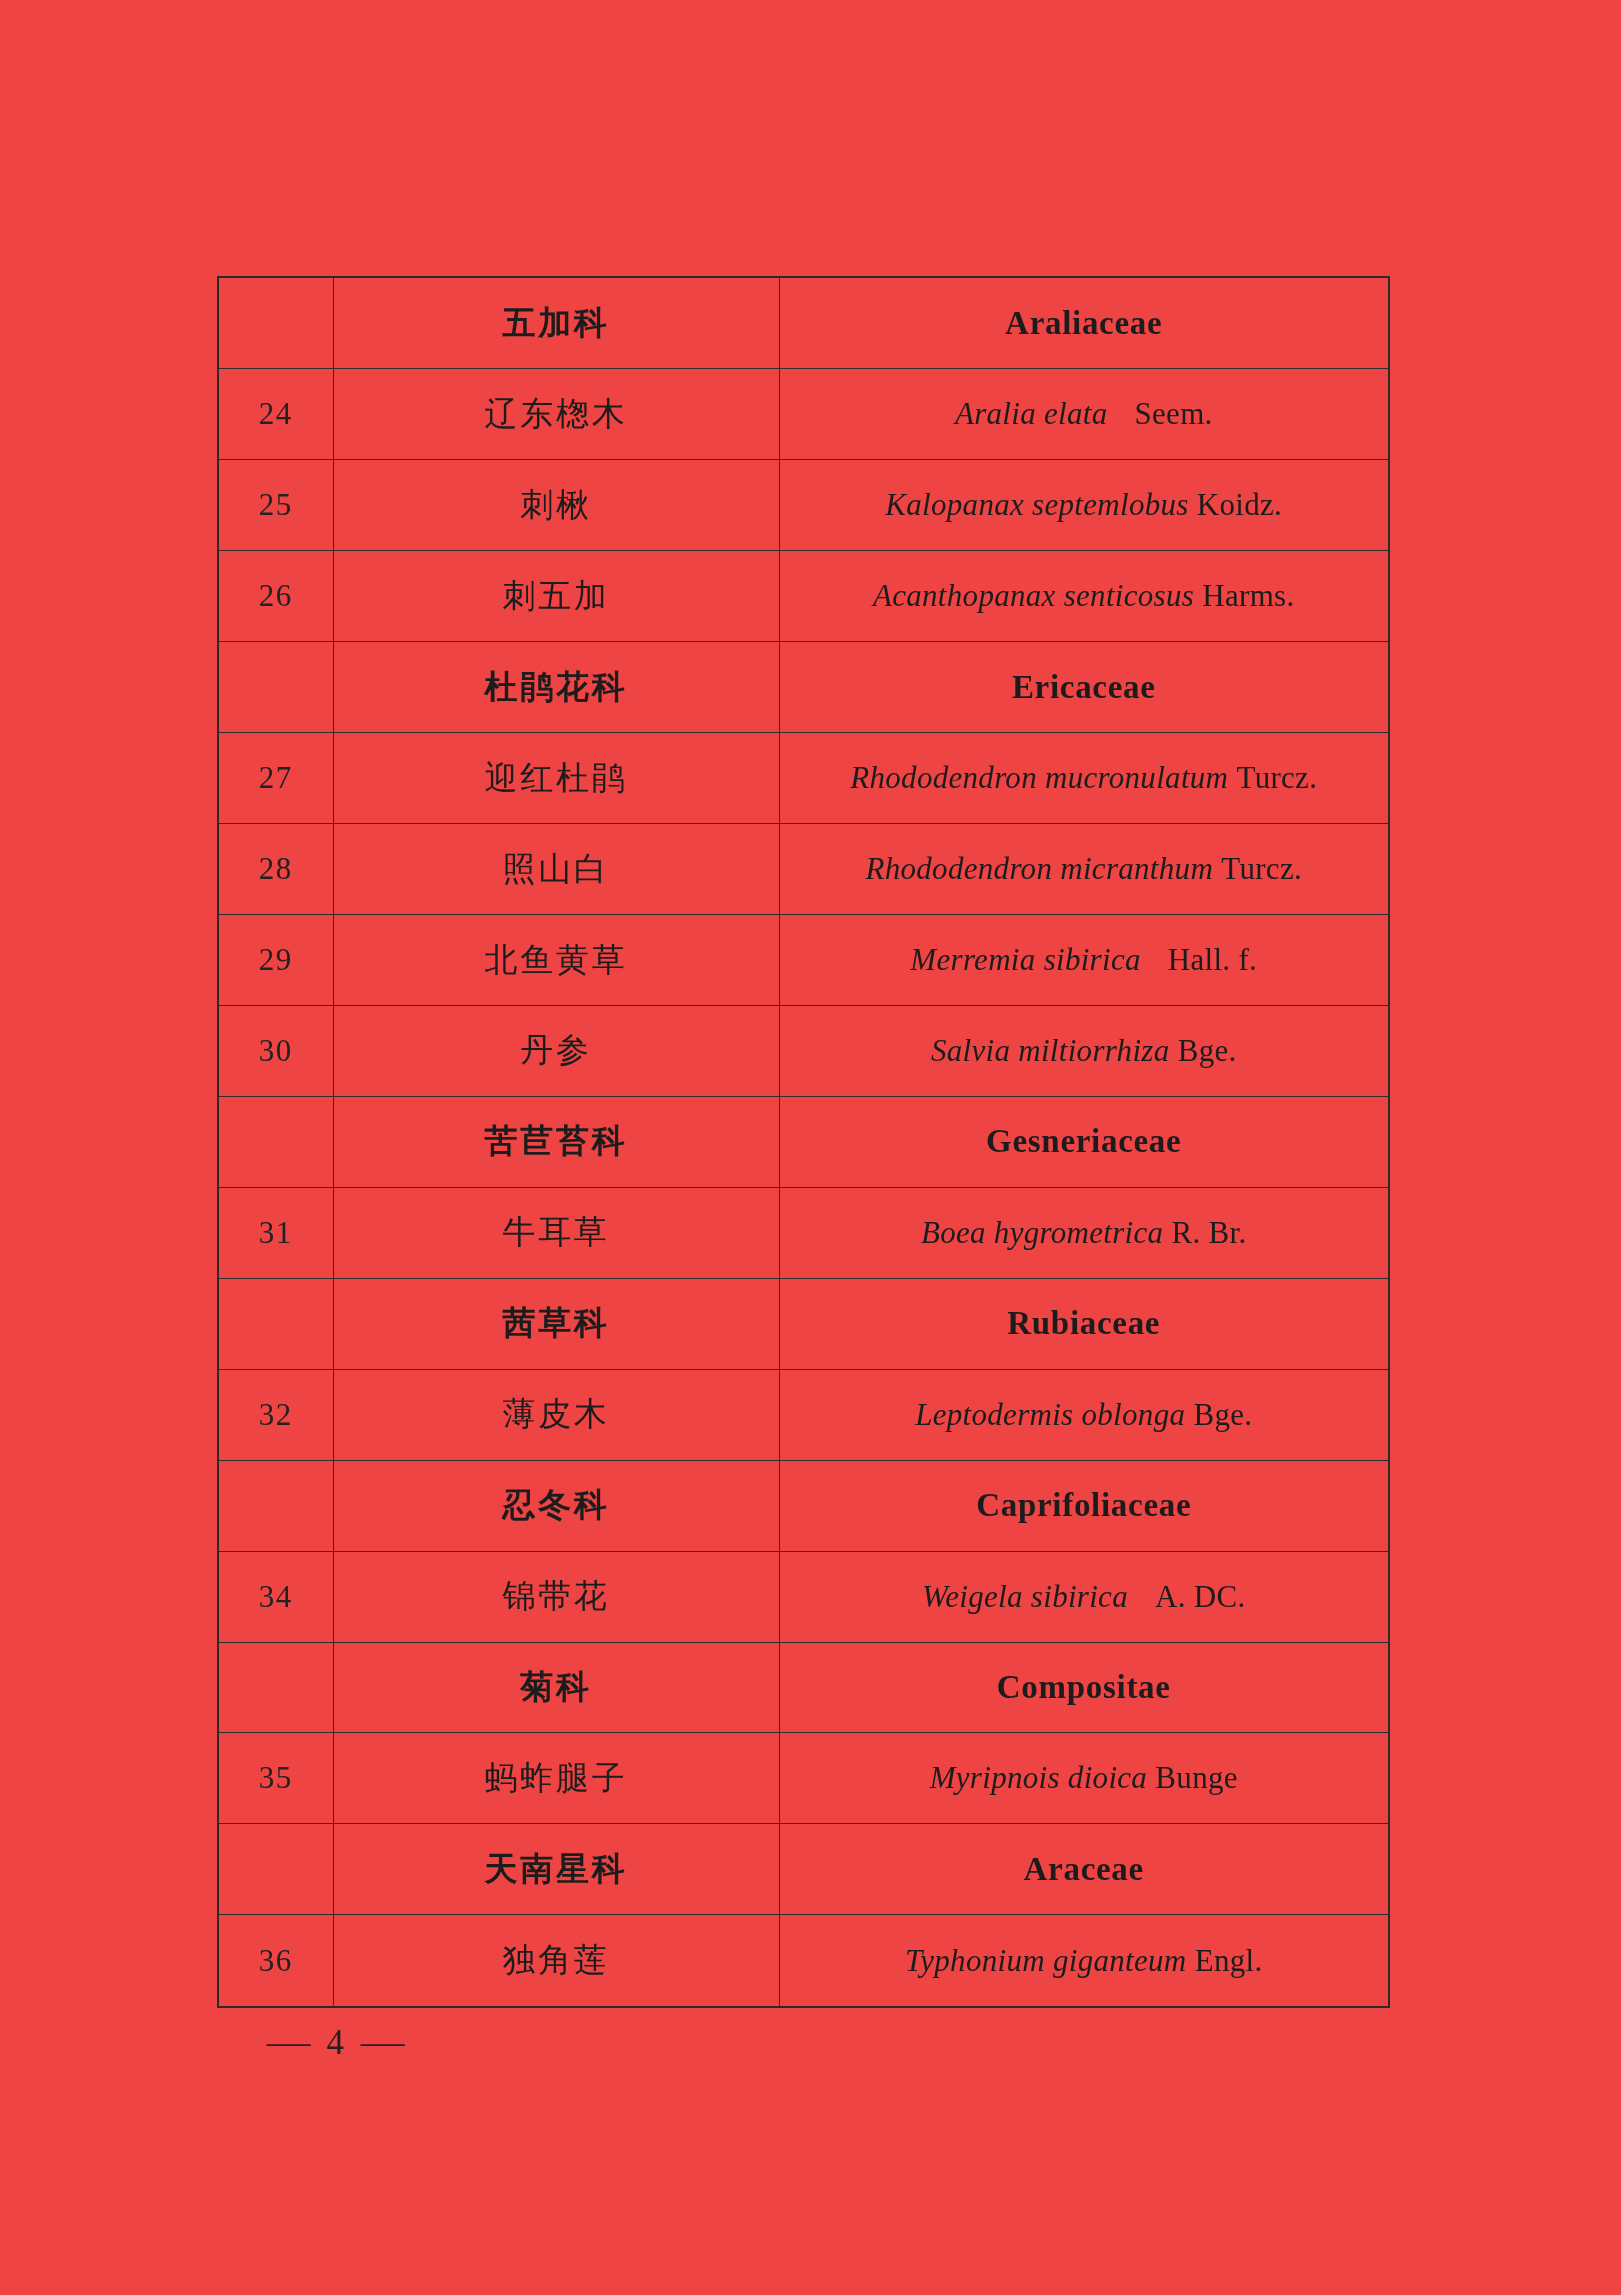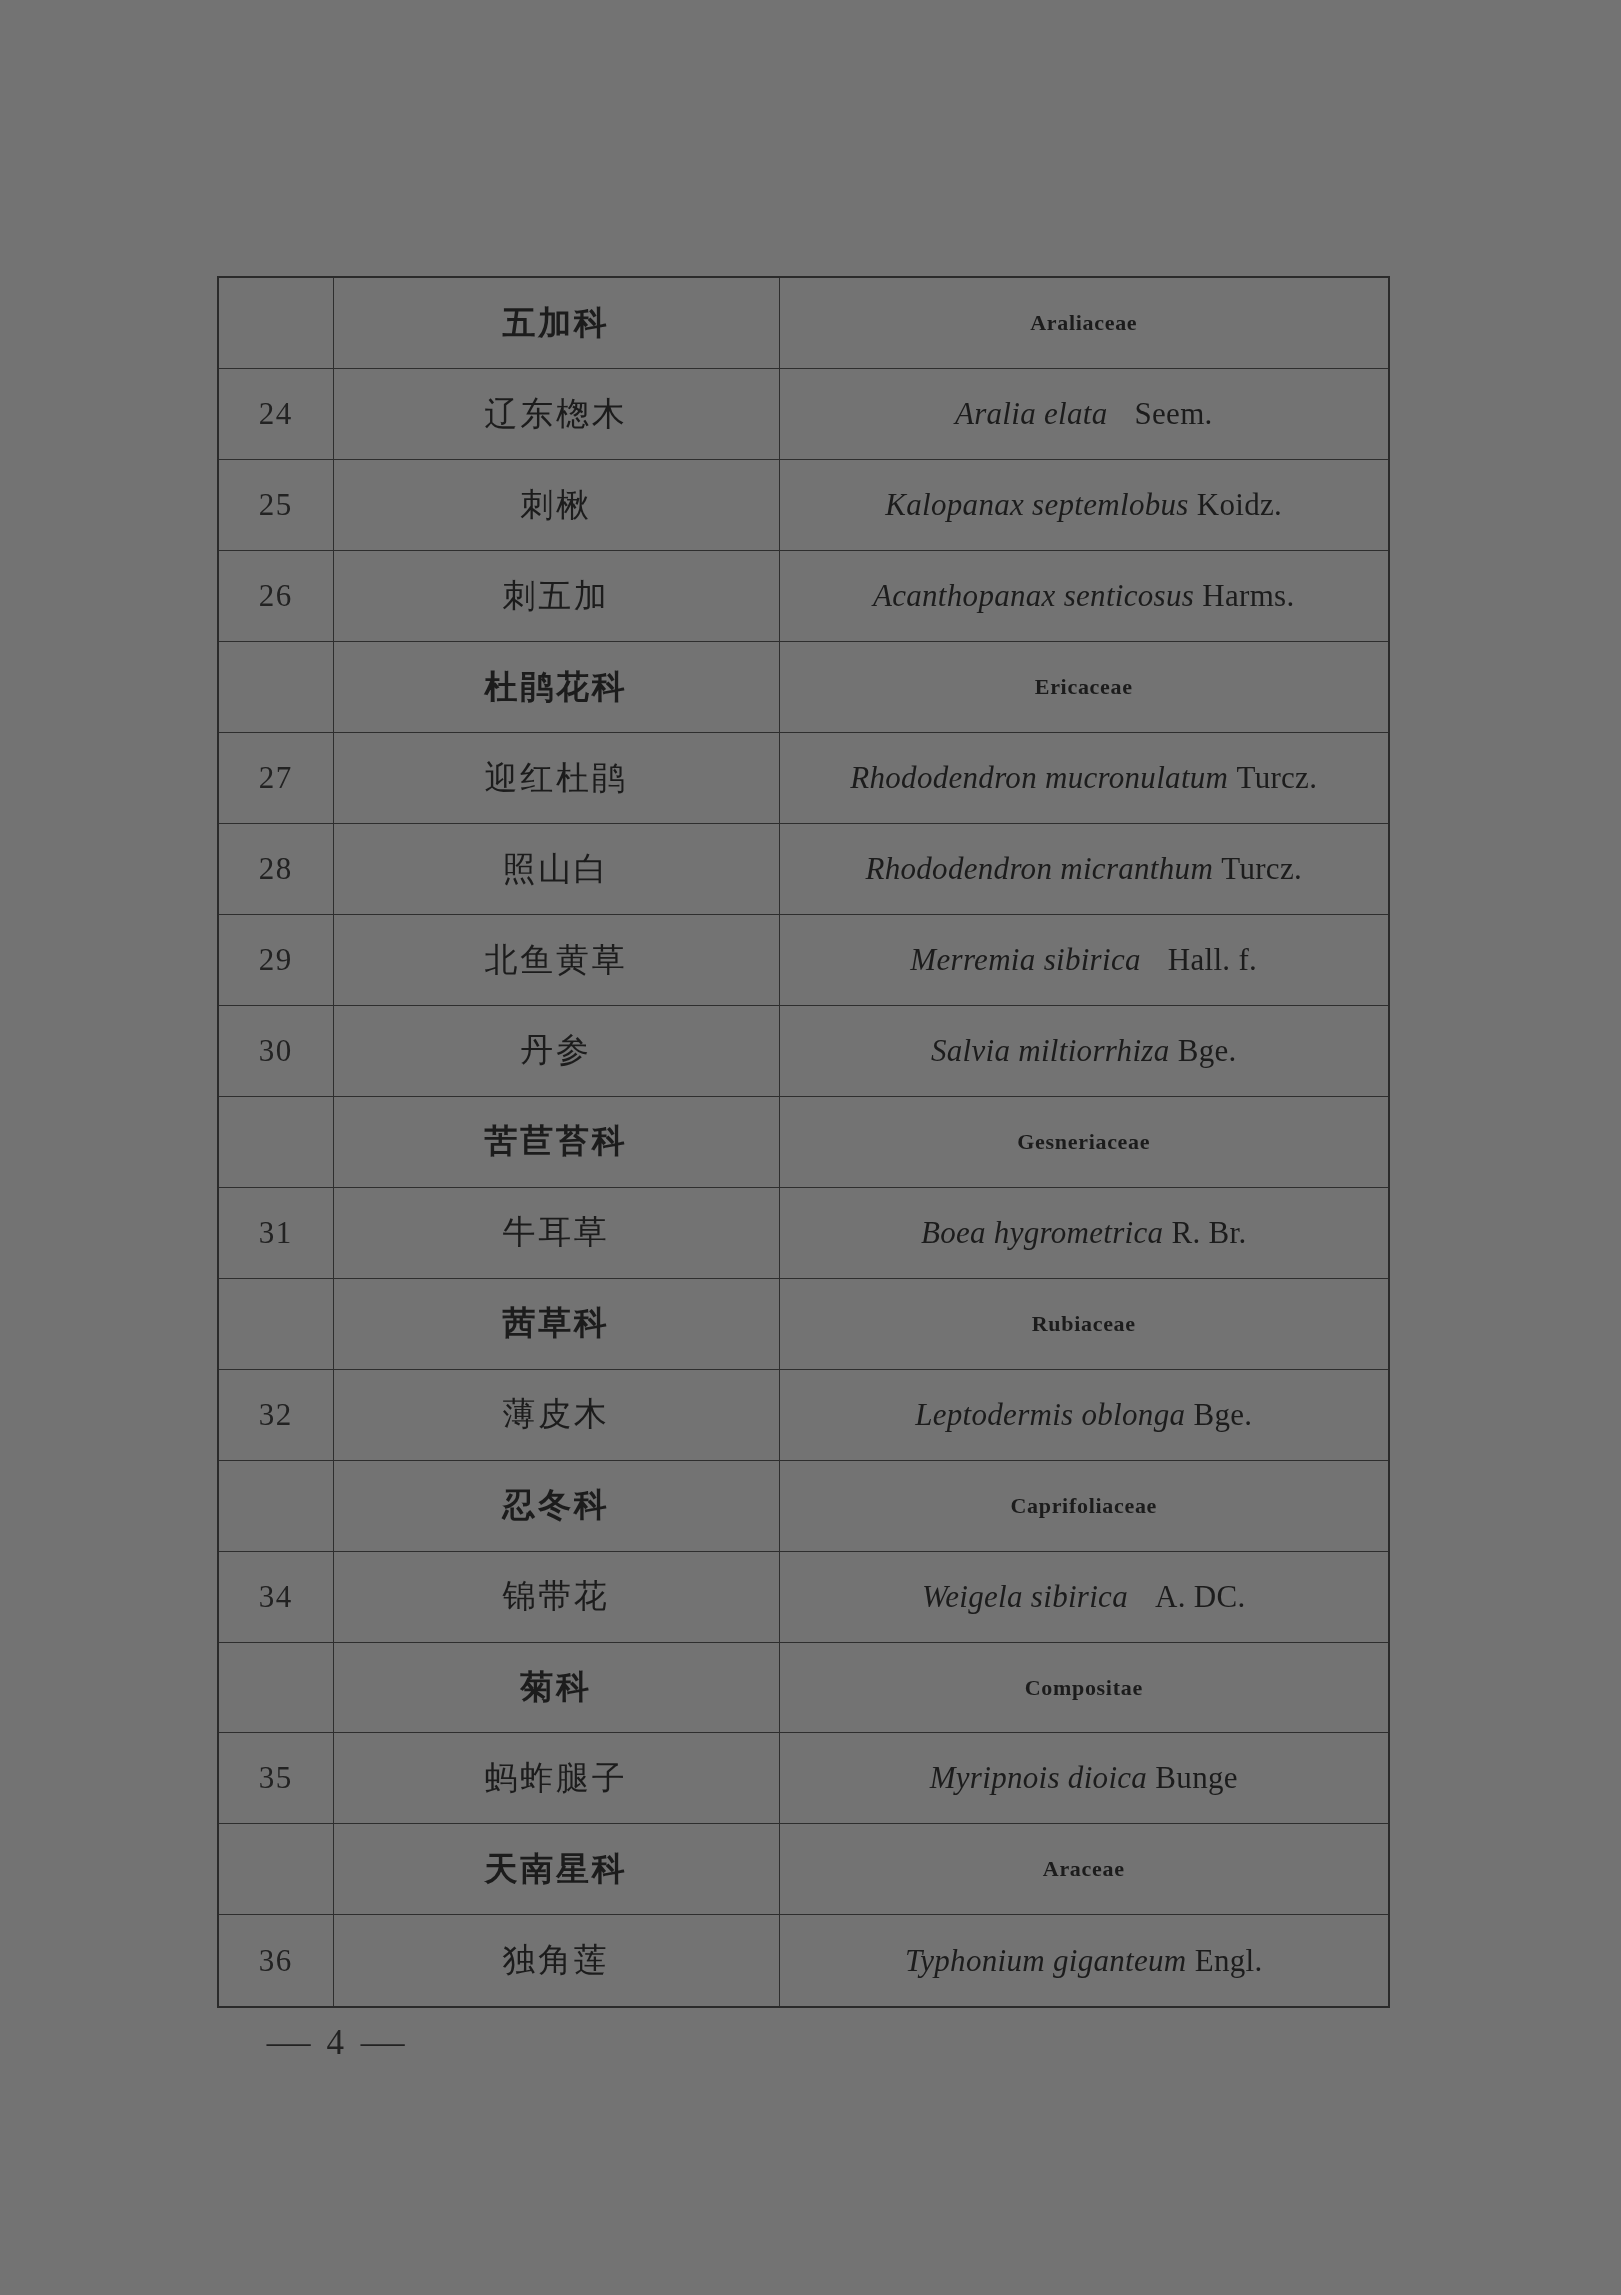--- a/index.html
+++ b/index.html
@@ -4,21 +4,21 @@
 <style>
   html, body {
     margin: 0;
     padding: 0;
     background: #e8e8e8;
   }
   .page {
     position: relative;
     width: 1622px;
     height: 2295px;
-    background: #737373;
+    background: #ef4444;
     font-family: "Liberation Serif", "DejaVu Serif", serif;
     color: #1c1c1c;
     overflow: hidden;
   }
   table.plant-table {
     position: absolute;
     left: 217px;
     top: 276px;
     width: 1171px;
     height: 1732px;
@@ -53,21 +53,21 @@
     text-align: center;
     font-size: 31px;
     letter-spacing: 0.3px;
   }
   tr.family td.cn-cell {
     font-weight: bold;
     font-size: 33px;
   }
   tr.family td.la-cell {
     font-weight: bold;
-    font-size: 22px;
+    font-size: 33px;
     letter-spacing: 0.7px;
   }
   .binomial {
     font-style: italic;
   }
   .author {
     font-style: normal;
     margin-left: 8.2px;
   }
   .author.wide {

